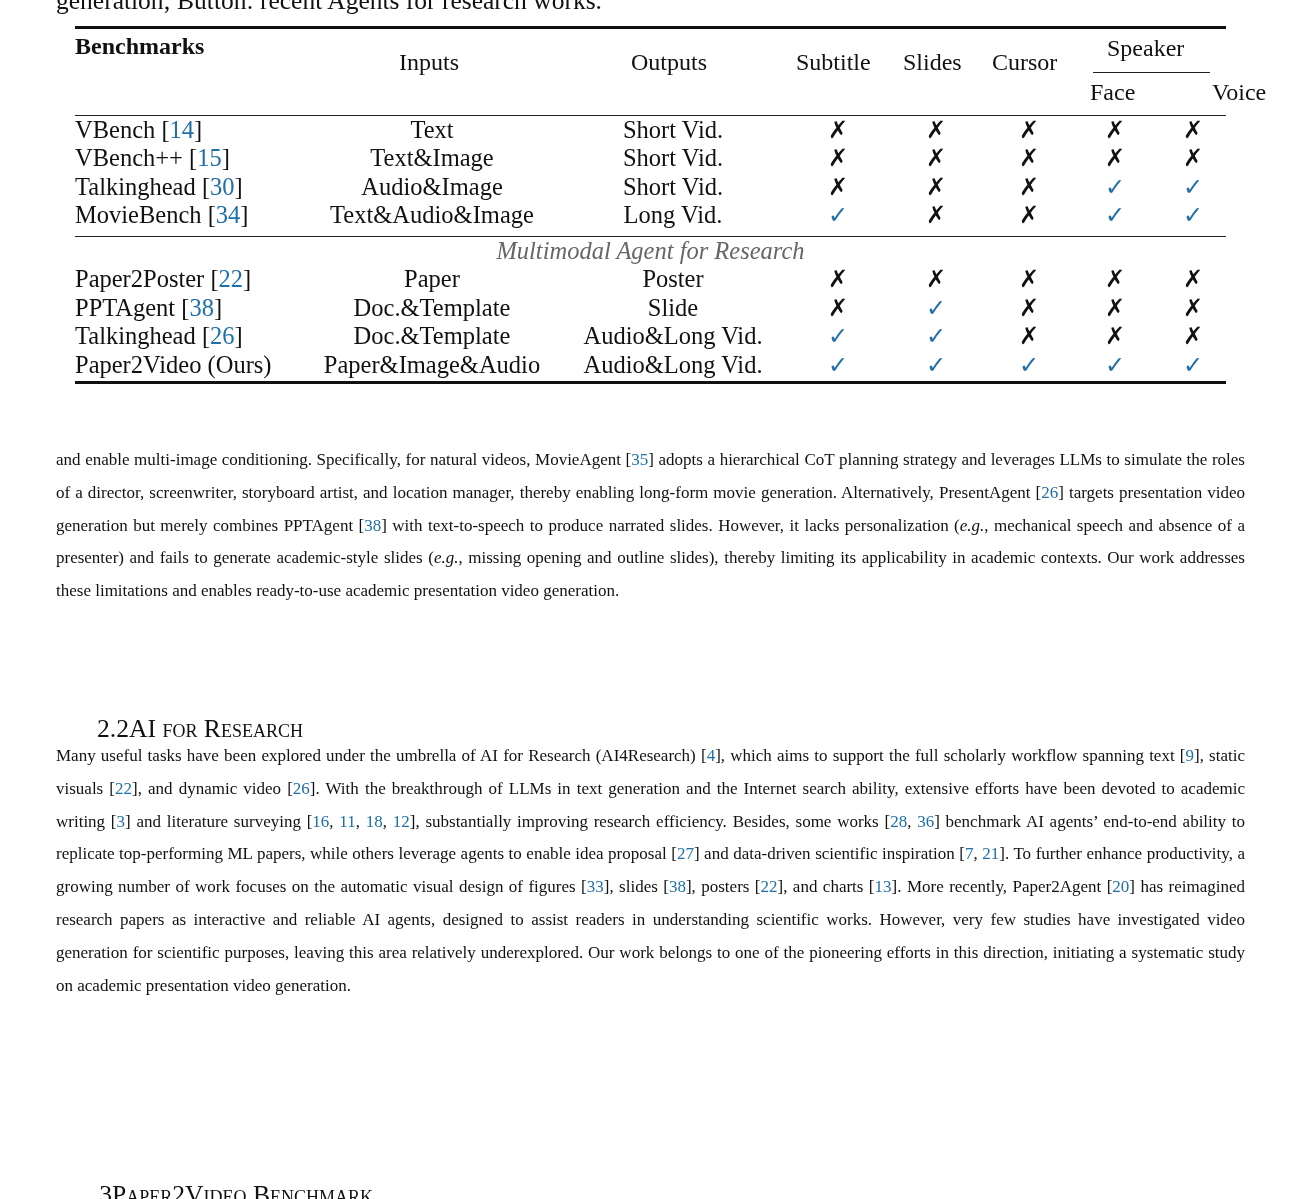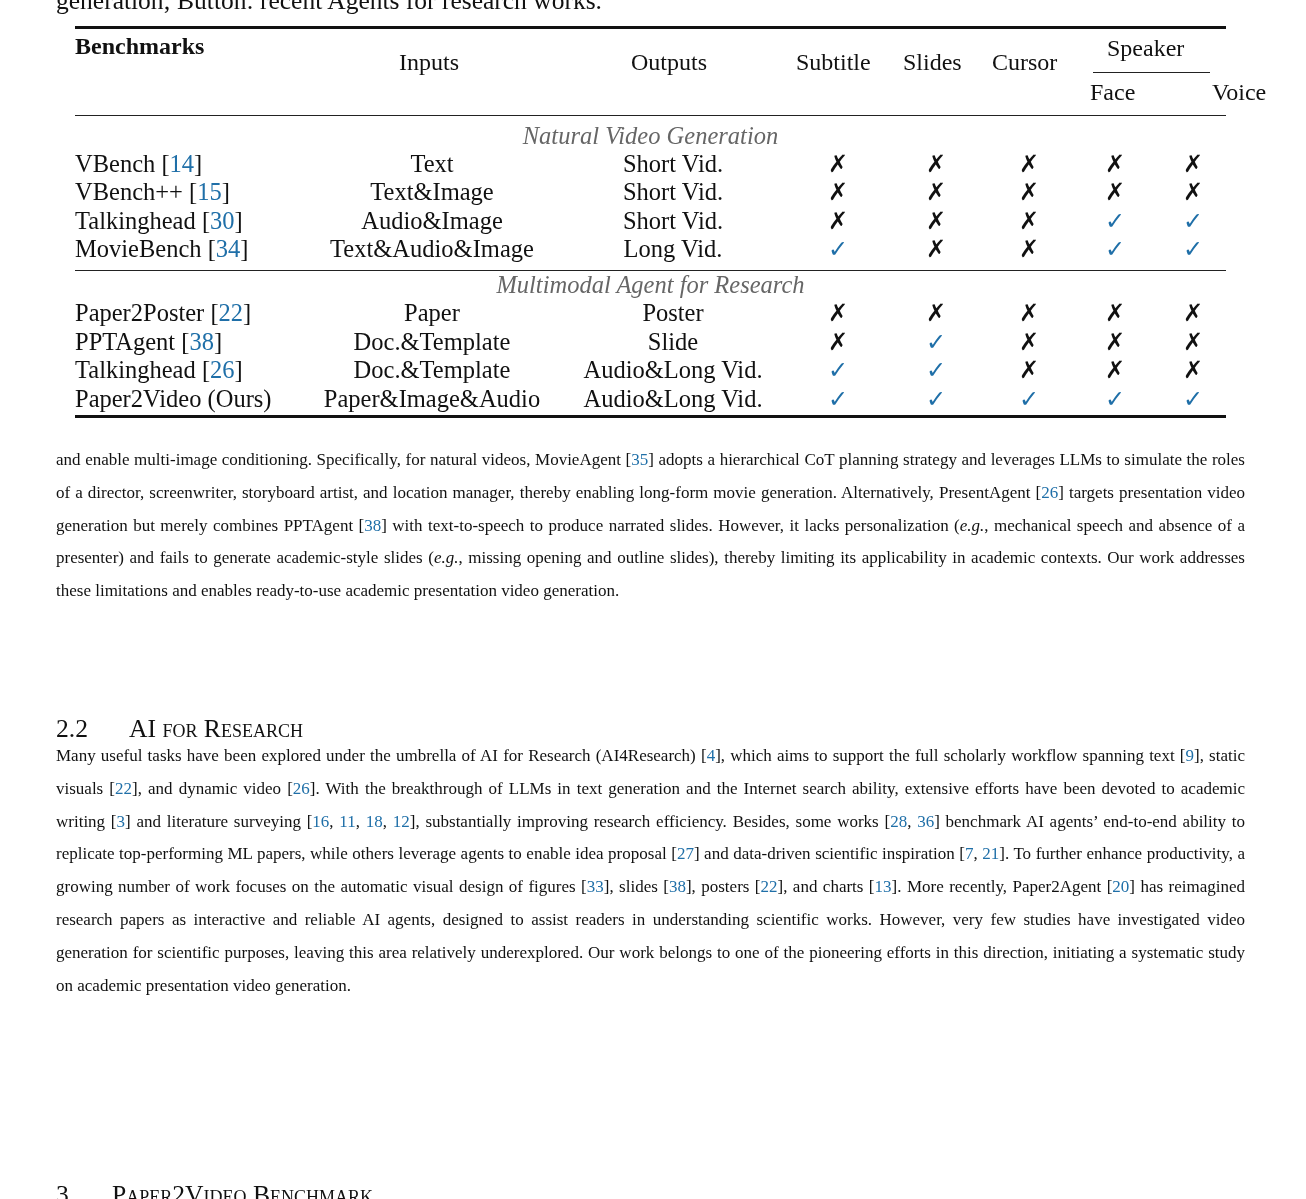--- a/index.html
+++ b/index.html
@@ -34,21 +34,21 @@
   .mk.yes { color: #1f6fa8; font-weight: normal; }
   .mk.no { color: #111; font-style: italic; }
   
   .para {
     position: absolute; left: 56px; width: 1189px;
     font-size: 17px; line-height: 32.8px; text-align: justify;
   }
   .section-h {
     position: absolute; left: 56px; font-size: 25.6px; line-height: 30px; white-space: nowrap;
   }
-  .section-h .num { display: inline-block; width: 73px; }
+  .section-h .num { display: inline-block; width: 73px; text-align: right; }
   .sc { font-variant: small-caps; }
 </style>
 </head>
 <body>
 
 <div class="top-caption">generation; Button: recent Agents for research works.</div>
 
 <div class="tbl-wrap">
   <div class="rule-thick"></div>
   <div class="hdr">
@@ -58,21 +58,20 @@
     <span style="left:721px; top:20px;">Subtitle</span>
     <span style="left:828px; top:20px;">Slides</span>
     <span style="left:917px; top:20px;">Cursor</span>
     <span style="left:1032px; top:6px;">Speaker</span>
     <div class="speaker-line"></div>
     <span style="left:1015px; top:50px;">Face</span>
     <span style="left:1089px; top:50px;margin-left:48px;">Voice</span>
   </div>
   <div class="rule-thin"></div>
   <div id="table-body">
-      <div class="group-title" style="margin-top: 6px;">Natural Video Generation</div>
       <div class="row">
         <span class="cell c-bench"><span>VBench</span> [<span class="cite">14</span>]</span>
         <span class="cell c-inp">
           <span>Text</span>
         </span>
         <span class="cell c-out">
           <span>Short Vid.</span>
         </span>
         <span class="mk no" style="left: 763px;">✗</span>
         <span class="mk no" style="left: 861px;">✗</span>

